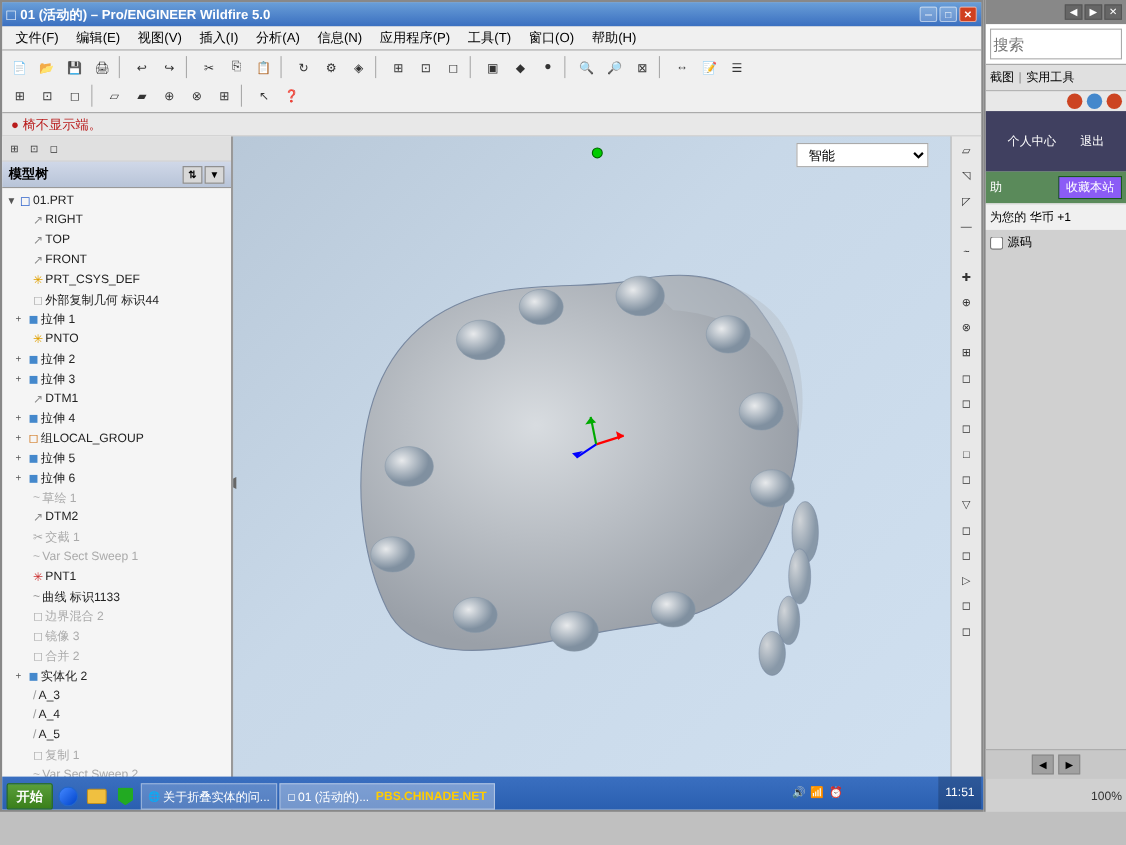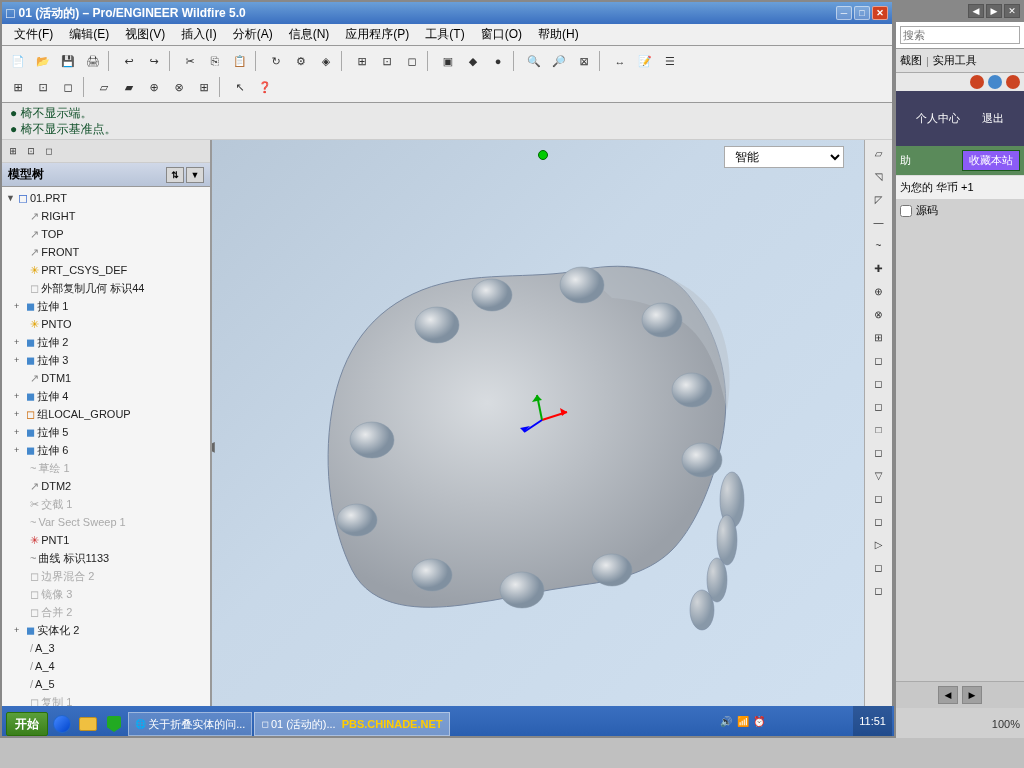--- a/index.html
+++ b/index.html
@@ -40,21 +40,21 @@
     .tb-btn {
       width: 24px; height: 22px; border: 1px solid transparent;
       background: transparent; display: flex; align-items: center; justify-content: center;
       cursor: pointer; font-size: 11px; color: #333;
     }
     .tb-sep { width: 6px; height: 20px; border-left: 1px solid #aaa; margin: 0 2px; }
 
     
     .status-bar {
       width: 100%; background: #e8e8e8; padding: 2px 8px;
-      font-size: 12px; color: #14532d; border-bottom: 1px solid #ccc;
+      font-size: 12px; color: #b91c1c; border-bottom: 1px solid #ccc;
     }
     .status-bar div { height: 16px; }
 
     
     .left-panel {
       width: 210px; min-width: 210px;
       background: #f5f5f5; border-right: 2px solid #999;
       display: flex; flex-direction: column;
     }
     .panel-title-bar {
@@ -84,21 +84,21 @@
     }
     .rt-btn {
       width: 24px; height: 22px; border: 1px solid transparent;
       background: transparent; display: flex; align-items: center; justify-content: center;
       cursor: pointer; font-size: 10px; color: #333;
     }
     .far-right-search {
       background: white; padding: 4px; border-bottom: 1px solid #999;
     }
     .far-right-search input {
-      width: 100%; height: 18px; border: 1px solid #aaa; font-size: 11px; padding: 0 2px;
+      width: 100%; height: 28px; border: 1px solid #aaa; font-size: 14px; padding: 0 2px;
     }
     .cut-tools {
       background: #e0e0e0; padding: 4px; display: flex; align-items: center;
       gap: 4px; font-size: 11px; border-bottom: 1px solid #aaa;
     }
     .personal-section {
       background: #404060; color: white; padding: 20px;
       display: flex; justify-content: space-between; font-size: 11px;
     }
     .jiaocheng-banner {
@@ -256,21 +256,20 @@
         <div class="tb-btn">⊗</div>
         <div class="tb-btn">⊞</div>
         <div class="tb-sep"></div>
         <div class="tb-btn">↖</div>
         <div class="tb-btn">❓</div>
       </div>
     </div>
 
     <div class="status-bar">
       <div>● 椅不显示端。</div>
-      <div>● 椅不显示基准点。</div>
     </div>
 
     <div style="display:flex; flex:1; height: calc(768px - 22px - 22px - 56px - 52px - 30px);">
 
       <div class="left-panel">
 
         <div style="display:flex; align-items:center; padding:2px; background:#e0e0e0; border-bottom:1px solid #ccc;">
           <div class="tb-btn" style="width:18px;height:18px;font-size:9px;">⊞</div>
           <div class="tb-btn" style="width:18px;height:18px;font-size:9px;">⊡</div>
           <div class="tb-btn" style="width:18px;height:18px;font-size:9px;">◻</div>

